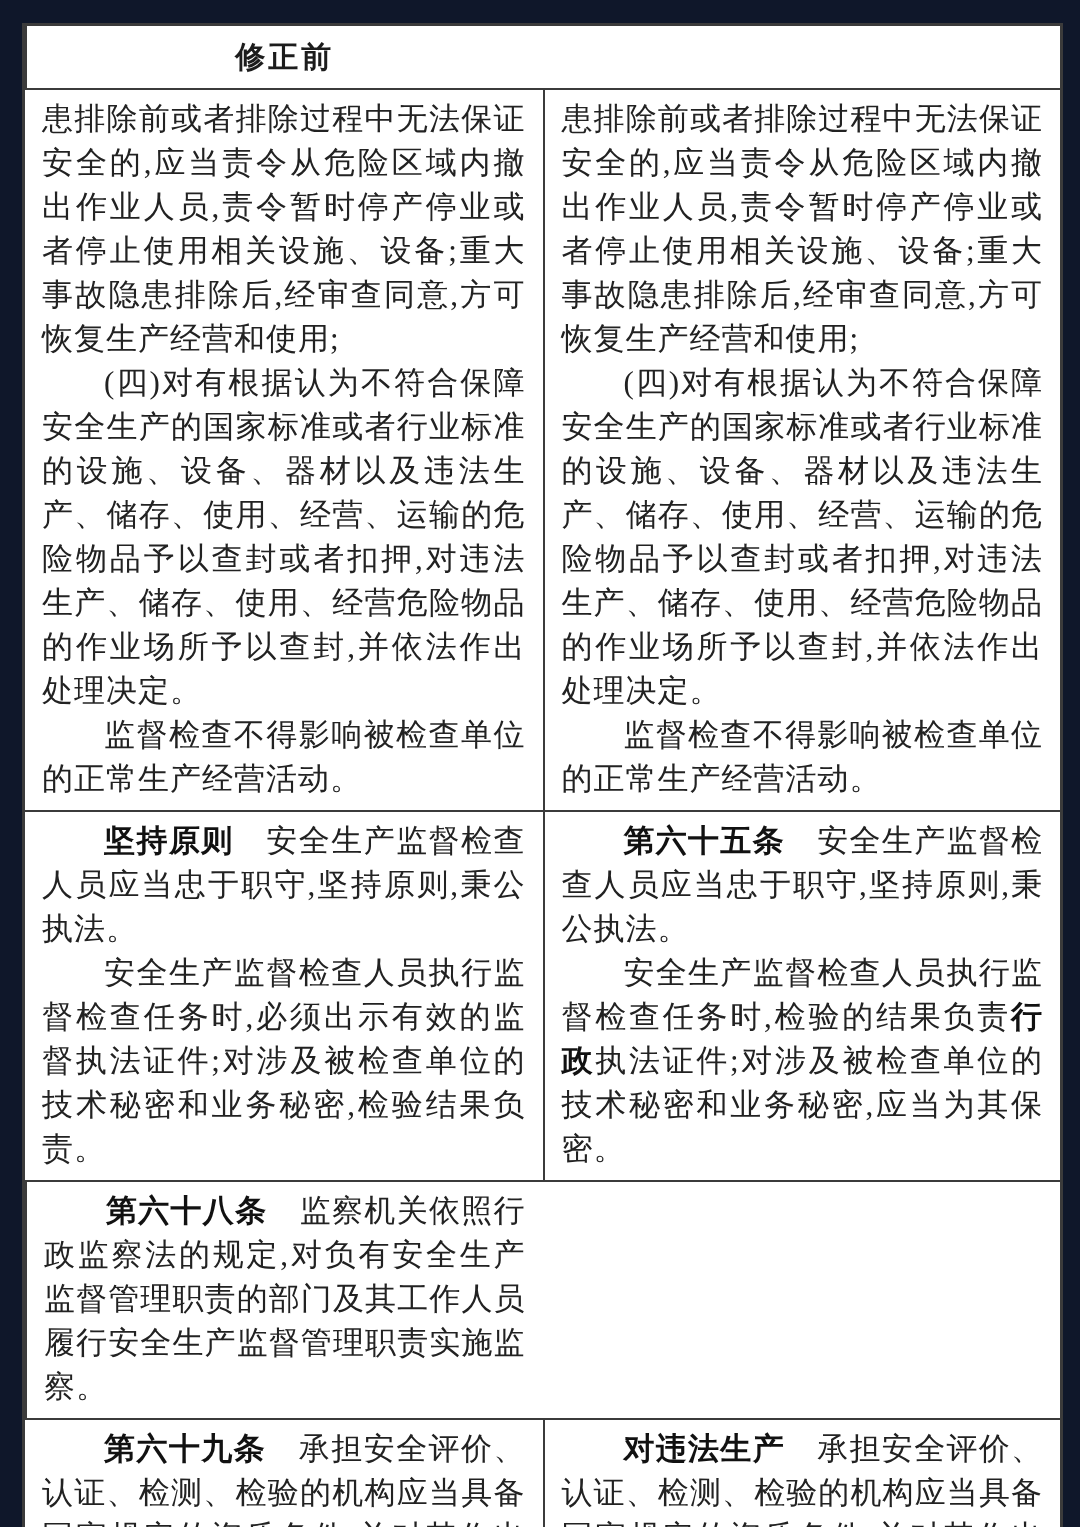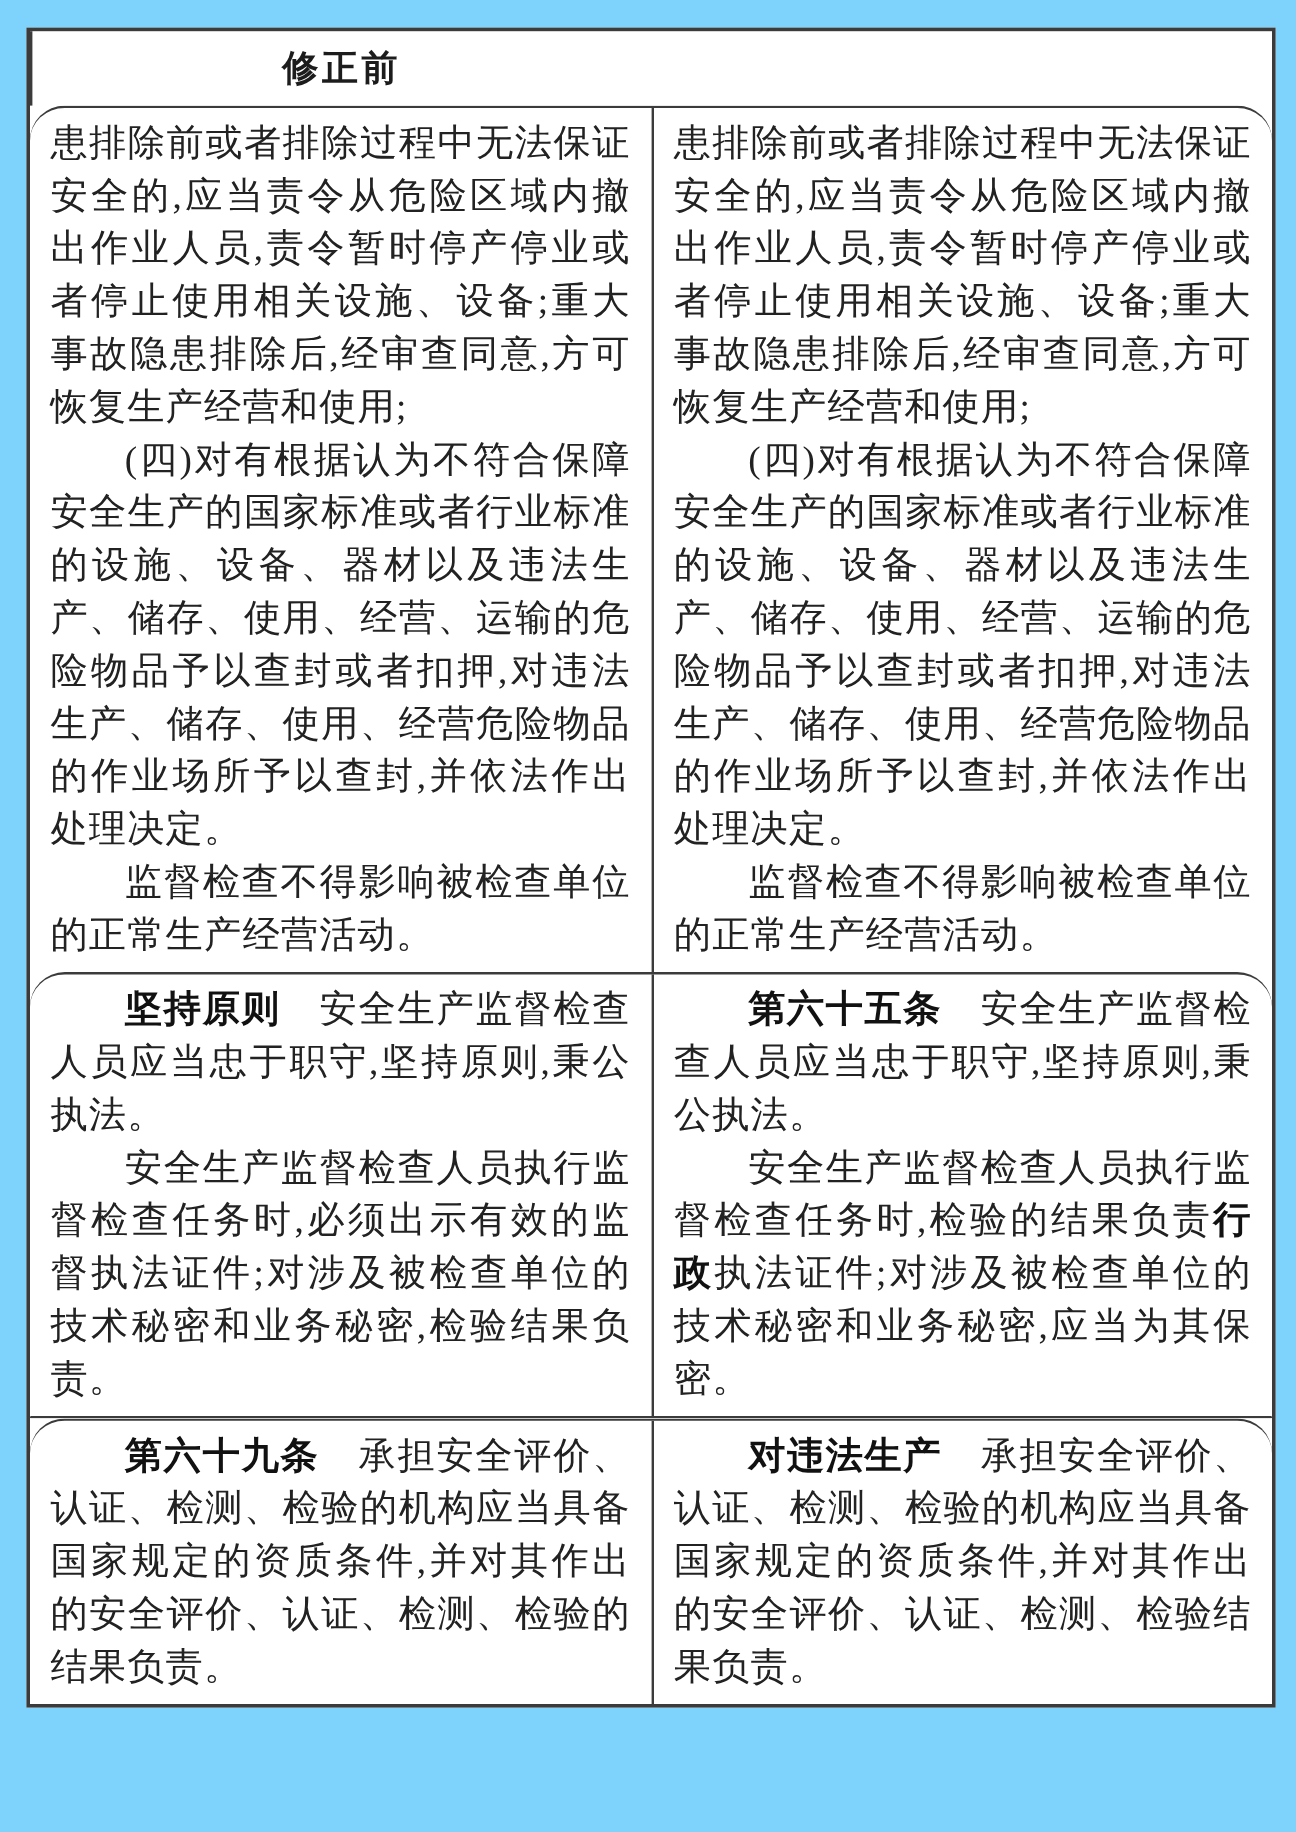--- a/index.html
+++ b/index.html
@@ -2,30 +2,30 @@
 <html><head>
 <meta charset="utf-8">
 <style>
   * { margin: 0; padding: 0; box-sizing: border-box; }
   html, body {
     width: 1080px; height: 1527px;
     background: #ffffff;
     font-family: "Liberation Serif", serif;
     overflow: hidden;
   }
-  .page { position: relative; width: 1080px; height: 1527px; background: #7dd3fc; }
+  .page { position: relative; width: 1080px; height: 1527px; background: #0f172a; }
   .doc-table {
     position: absolute;
     left: 22px; top: 23px;
     width: 1041px;
     border: 3px solid #3b3b3b;
     background: #ffffff;
   }
   .t-row { display: flex; align-items: stretch; }
-  .t-row + .t-row, #table-body .t-row { border-top: 2px solid #3b3b3b; border-radius: 29px; }
+  .t-row + .t-row, #table-body .t-row { border-top: 2px solid #3b3b3b; }
   .t-head .t-cell {
     display: flex; align-items: center; justify-content: center;
     min-height: 62px;
     font-family: "Liberation Sans", sans-serif;
     font-weight: 700;
     font-size: 30px;
     letter-spacing: 3px;
     color: #1c1c1c;
     padding: 4px 16px;
   }
@@ -83,20 +83,23 @@
           <div class="t-cell">
             <p class="para indent"><span class="b">坚持原则</span><span>　安全生产监督检查人员应当忠于职守,坚持原则,秉公执法。</span></p>
             <p class="para indent"><span>安全生产监督检查人员执行监督检查任务时,必须出示有效的监督执法证件;对涉及被检查单位的技术秘密和业务秘密,检验结果负责。</span></p>
           </div>
           <div class="t-cell">
             <p class="para indent"><span class="b">第六十五条</span><span>　安全生产监督检查人员应当忠于职守,坚持原则,秉公执法。</span></p>
             <p class="para indent"><span>安全生产监督检查人员执行监督检查任务时,检验的结果负责</span><span class="b">行政</span><span>执法证件;对涉及被检查单位的技术秘密和业务秘密,应当为其保密。</span></p>
           </div>
         </div>
         <div class="t-row">
+          <div class="t-cell">
+            <p class="para indent"><span class="b">第六十八条</span><span>　监察机关依照行政监察法的规定,对负有安全生产监督管理职责的部门及其工作人员履行安全生产监督管理职责实施监察。</span></p>
+          </div>
         </div>
         <div class="t-row">
           <div class="t-cell">
             <p class="para indent"><span class="b">第六十九条</span><span>　承担安全评价、认证、检测、检验的机构应当具备国家规定的资质条件,并对其作出的安全评价、认证、检测、检验的结果负责。</span></p>
           </div>
           <div class="t-cell">
             <p class="para indent"><span class="b">对违法生产</span><span>　承担安全评价、认证、检测、检验的机构应当具备国家规定的资质条件,并对其作出的安全评价、认证、检测、检验结果负责。</span></p>
           </div>
         </div>
       </div>

